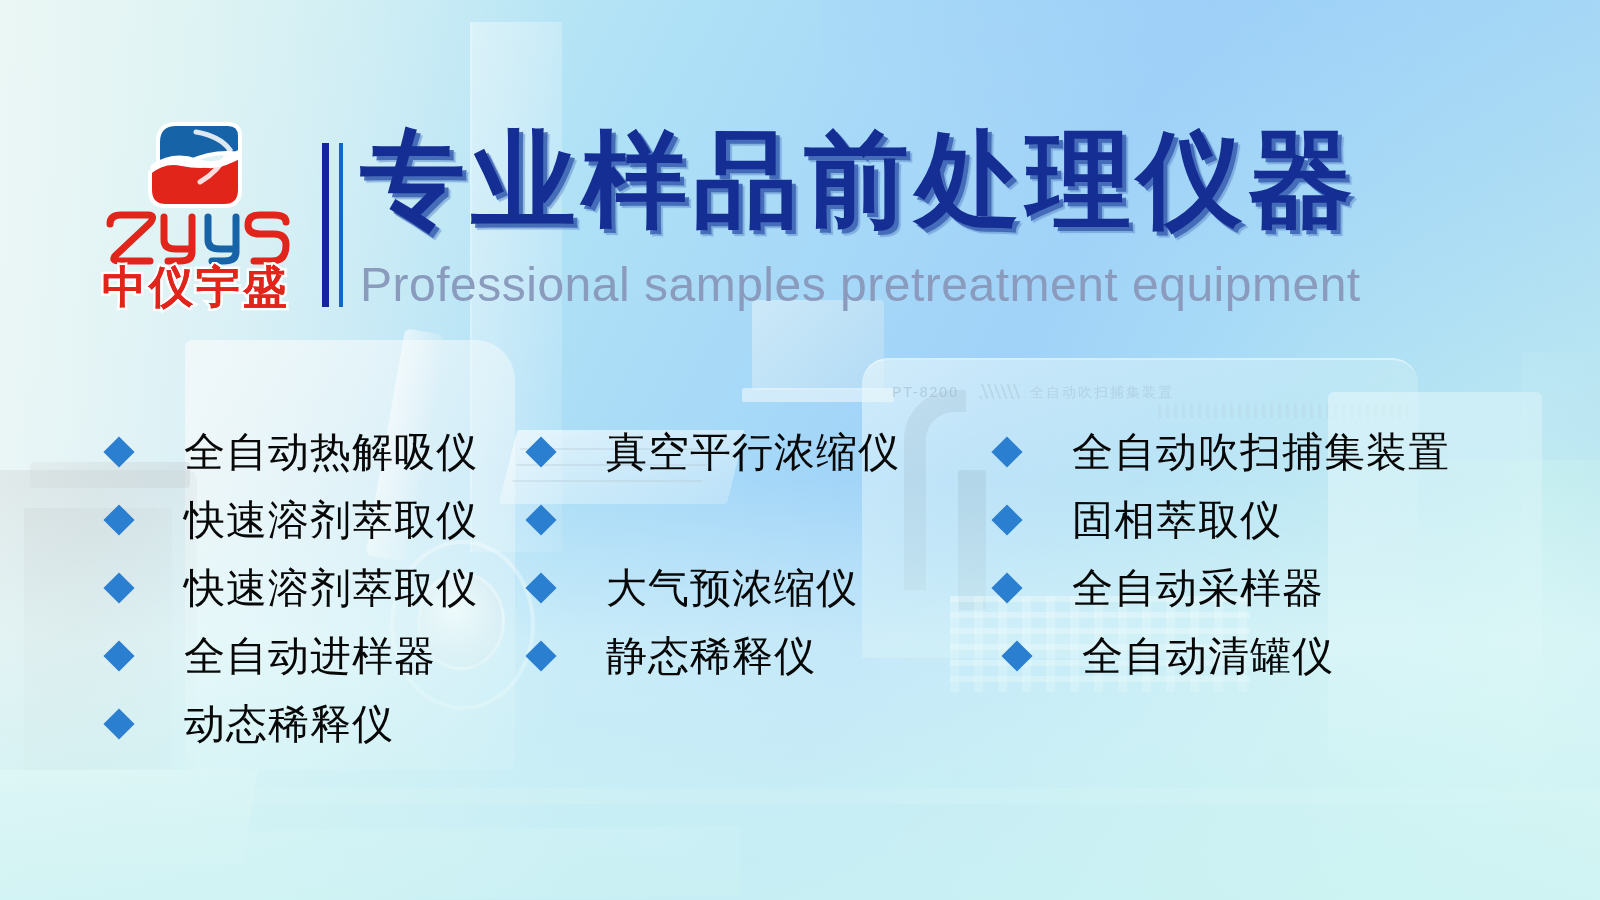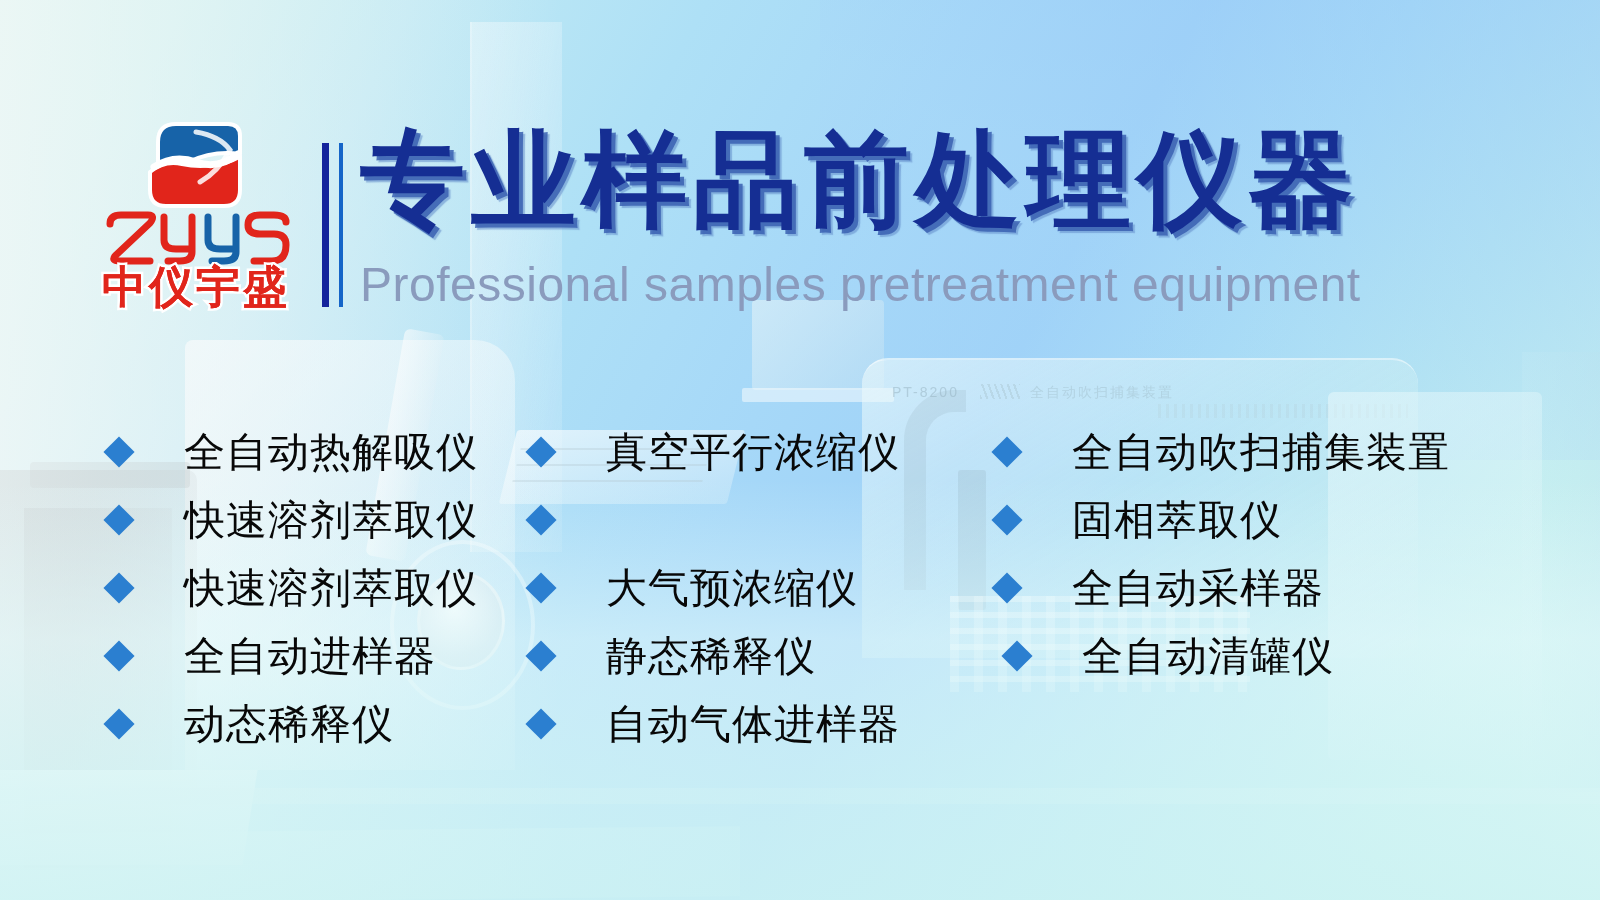--- a/index.html
+++ b/index.html
@@ -396,24 +396,20 @@
         <span class="bullet"></span>
       </div>
       <div class="plist-item">
         <span class="bullet"></span>
         <span class="item-label">大气预浓缩仪</span>
       </div>
       <div class="plist-item">
         <span class="bullet"></span>
         <span class="item-label">静态稀释仪</span>
       </div>
-      <div class="plist-item">
-        <span class="bullet"></span>
-        <span class="item-label">自动气体进样器</span>
-      </div>
     </div>
 
     <div class="plist-col" id="col-3">
       <div class="plist-item">
         <span class="bullet"></span>
         <span class="item-label">全自动吹扫捕集装置</span>
       </div>
       <div class="plist-item">
         <span class="bullet"></span>
         <span class="item-label">固相萃取仪</span>

